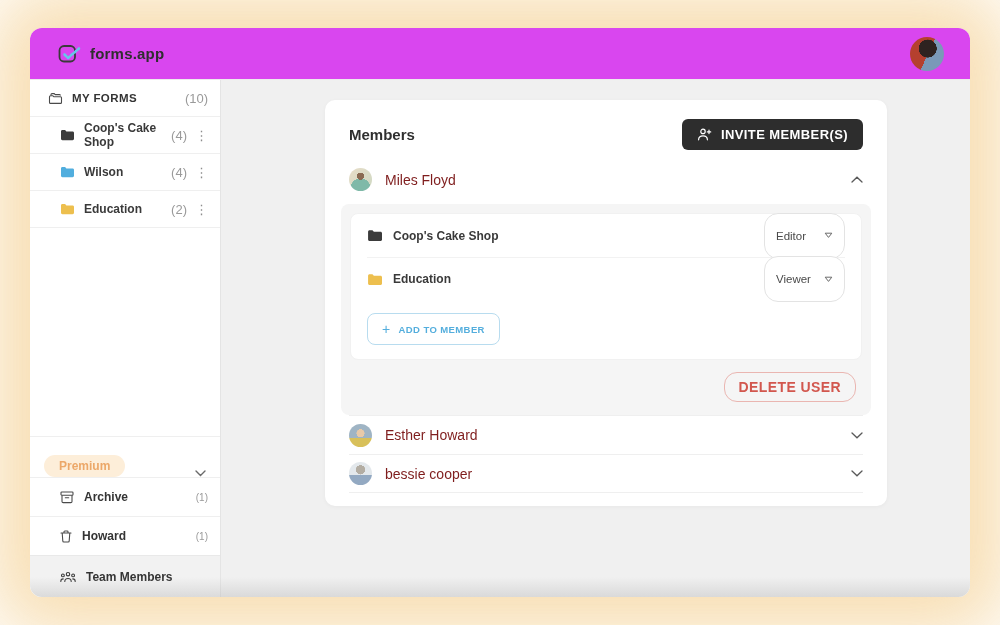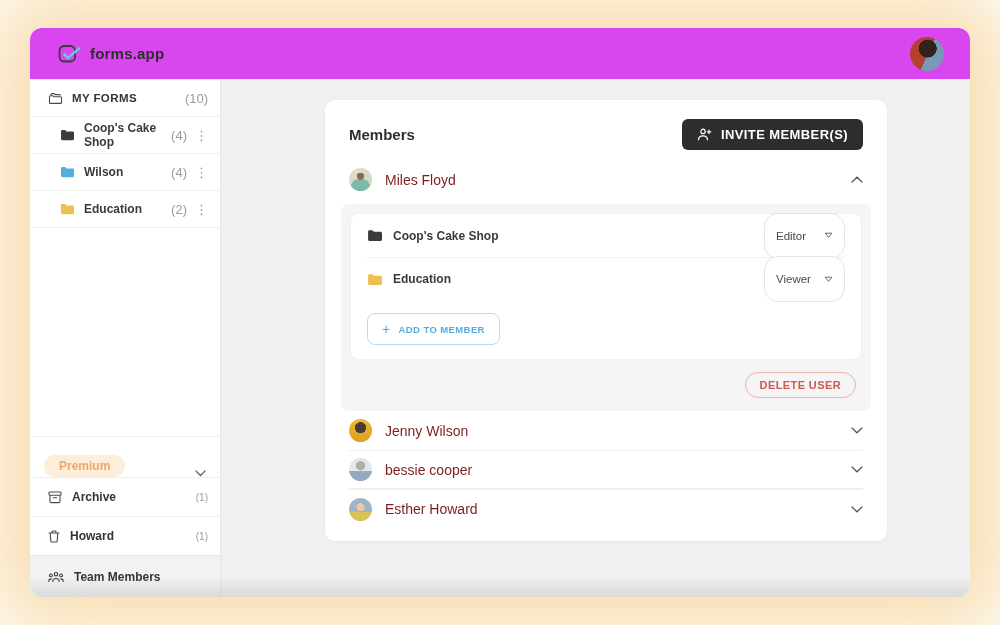--- a/index.html
+++ b/index.html
@@ -43,21 +43,21 @@
   .folder-row .dots { margin-left:8px; color:#8d8d8d; font-size:13px; line-height:1; cursor:pointer; }
   .f-dark { color:#3b3b3b; } .f-blue { color:#51aede; } .f-yellow { color:#edbf4e; }
   .create-folder { display:flex; align-items:center; justify-content:center; gap:7px;
     height:36px; margin-top:8px; font-size:12px; color:#5a5a5a; cursor:pointer; flex-shrink:0; }
   .side-spacer { flex:1; }
   .premium-row { display:flex; align-items:flex-end; height:41px; padding:0 14px;
     border-top:1px solid #efefef; flex-shrink:0; }
   .premium-pill { background:#fdeed9; color:#eca869; font-size:12px; font-weight:700;
     padding:4px 15px; border-radius:14px; }
   .premium-row .chev { margin-left:auto; }
-  .util-row { display:flex; align-items:center; height:39px; padding:0 12px 0 18px;
+  .util-row { display:flex; align-items:center; height:39px; padding:0 12px 0 30px;
     border-top:1px solid #efefef; font-size:12px; color:#343434; font-weight:700; flex-shrink:0; cursor:pointer; }
   .util-row .ulabel { margin-left:10px; }
   .util-row .count { margin-left:auto; font-size:10px; color:#9a9a9a; font-weight:400; }
   .team-row { height:42px; background:#f2f2f2; border-top:1px solid #e9e9e9; }
 
   
   .main { flex:1; background:#f0f0f0; position:relative; }
   .members-card { width:562px; margin:20px 0 0 104px; background:#fff; border-radius:10px;
     box-shadow:0 1px 4px rgba(0,0,0,0.04); padding-bottom:13px; }
   .card-header { display:flex; align-items:center; justify-content:space-between;
@@ -91,21 +91,21 @@
   .perm-row .plabel { margin-left:11px; font-size:12px; font-weight:700; color:#3a3a3a; }
   .role-select { margin-left:auto; display:flex; align-items:center; justify-content:space-between;
     width:81px; padding:16px 11px; border:1px solid #e3e3e3; border-radius:14px; background:#fff;
     font-size:11.5px; color:#4a4a4a; cursor:pointer; font-family:"Liberation Sans", sans-serif; }
   .add-folder-btn { display:inline-flex; align-items:center; gap:8px; align-self:flex-start;
     margin:13px 0 14px 0; background:#fff; border:1px solid #b8dcef; border-radius:8px;
     color:#54aedd; font-size:9.5px; font-weight:700; letter-spacing:0.4px; padding:8px 14px;
     cursor:pointer; font-family:"Liberation Sans", sans-serif; }
   .add-folder-btn .plus { font-size:14px; font-weight:400; line-height:1; }
   .delete-btn { align-self:flex-end; margin:12px 6px 6px 0; background:transparent;
-    border:1px solid #eab6b1; border-radius:13px; color:#d2574e; font-size:11px; font-weight:700;
+    border:1px solid #eab6b1; border-radius:13px; color:#d2574e; font-size:14px; font-weight:700;
     letter-spacing:0.4px; padding:6px 14px; cursor:pointer; font-family:"Liberation Sans", sans-serif; }
 
   svg { display:block; }
 </style>
 </head>
 <body>
 
 <div class="stage">
   <div class="app-window">
 
@@ -286,49 +286,40 @@
 
               <button class="add-folder-btn">
                 <span class="plus">+</span>
                 <span>ADD TO MEMBER</span>
               </button>
             </div>
 
             <button class="delete-btn">DELETE USER</button>
           </div>
 
-          <div class="member-row">
-            <div class="avatar av-sm av-jenny"></div>
-            <span class="mname">Jenny Wilson</span>
+
+          <div class="member-row row-sep">
+            <div class="avatar av-sm av-esther"></div>
+            <span class="mname">Esther Howard</span>
             <span class="chev">
               <svg width="12" height="7" viewBox="0 0 12 7" fill="none">
                   <path d="M1 1 L6 5.8 L11 1" stroke="#5a5a5a" stroke-width="1.3" stroke-linecap="round"></path>
                 </svg>
             </span>
           </div>
 
           <div class="member-row row-sep row-sep-b">
             <div class="avatar av-sm av-bessie"></div>
             <span class="mname">bessie cooper</span>
             <span class="chev">
               <svg width="12" height="7" viewBox="0 0 12 7" fill="none">
                   <path d="M1 1 L6 5.8 L11 1" stroke="#5a5a5a" stroke-width="1.3" stroke-linecap="round"></path>
                 </svg>
             </span>
           </div>
 
-          <div class="member-row row-sep">
-            <div class="avatar av-sm av-esther"></div>
-            <span class="mname">Esther Howard</span>
-            <span class="chev">
-              <svg width="12" height="7" viewBox="0 0 12 7" fill="none">
-                  <path d="M1 1 L6 5.8 L11 1" stroke="#5a5a5a" stroke-width="1.3" stroke-linecap="round"></path>
-                </svg>
-            </span>
-          </div>
-
         </div>
       </div>
     </div>
 
     <div class="bottom-fade"></div>
   </div>
 </div>
 
 </body></html>

